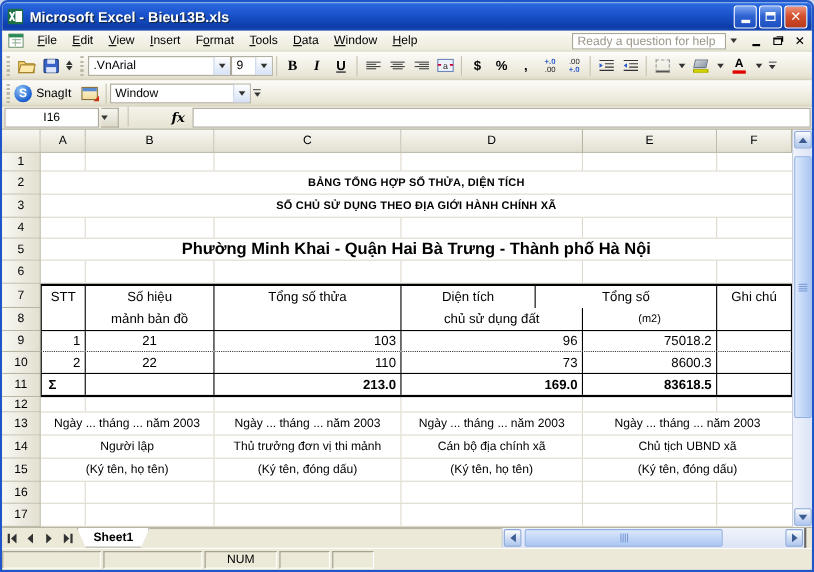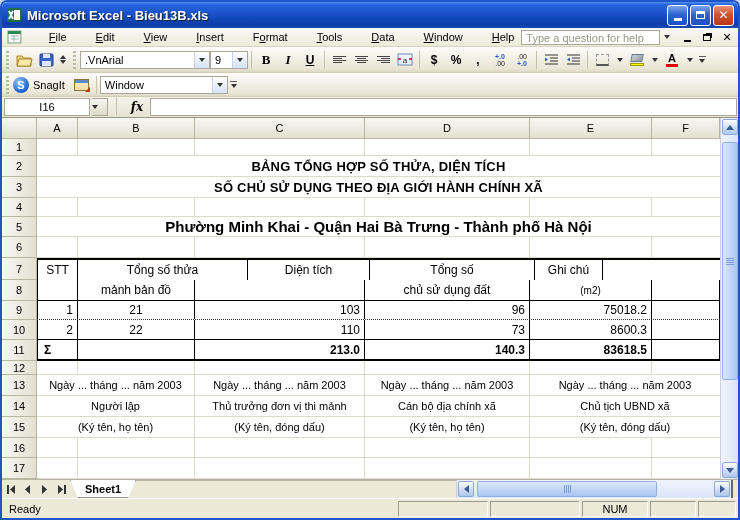--- a/index.html
+++ b/index.html
@@ -17,21 +17,21 @@
     background:linear-gradient(180deg,#7ba5f2,#2f63d0 45%,#1c4fc0); color:#fff; font-size:12px; font-weight:bold;
     display:flex; align-items:center; justify-content:center; line-height:1; }
   .tbtn.close { background:linear-gradient(180deg,#f0927c,#d4502c 45%,#b83a1c); }
   .glyph-min { width:8px; height:3px; background:#fff; margin-top:9px; }
   .glyph-max { width:9px; height:8px; border:1px solid #fff; border-top:3px solid #fff; }
 
   
   .menubar { height:19px; display:flex; align-items:center; background:linear-gradient(180deg,#fbfaf6,#ecead9);
     border-bottom:1px solid #d8d4c0; font-size:11px; padding-left:3px; }
   .doc-icon { width:15px; height:14px; margin:0 5px 0 2px; }
-  .menu-item { padding:16px 7px; color:#000;margin-left:15px; }
+  .menu-item { padding:16px 7px; color:#000; }
   .help-box { margin-left:auto; width:140px; height:15px; background:#fff; border:1px solid #aca899;
     color:#9a968a; font-size:11px; padding:1px 4px; overflow:hidden; white-space:nowrap; }
   .mini-arrow { width:13px; height:15px; display:flex; align-items:center; justify-content:center; }
   .tri-d { width:0; height:0; border-left:3px solid transparent; border-right:3px solid transparent; border-top:4px solid #333; }
   .win-ctrls { display:flex; margin:0 3px 0 6px; gap:4px; }
   .wbtn { width:16px; height:14px; display:flex; align-items:center; justify-content:center; color:#000; font-size:11px; }
   .g-min { width:7px; height:2px; background:#000; margin-top:8px; }
   .g-res { width:8px; height:7px; border:1px solid #000; border-top:2px solid #000; box-shadow:2px -2px 0 -1px #000; }
 
   
@@ -70,40 +70,40 @@
   .cap-ic:before { content:""; position:absolute; left:0; top:0; right:0; height:3px; background:#5a8ad0; }
   .cap-ic:after { content:""; position:absolute; right:-2px; bottom:-2px; width:0; height:0;
     border-left:5px solid transparent; border-bottom:5px solid #d03010; }
 
   
   .formulabar { height:21px; display:flex; align-items:stretch; background:linear-gradient(180deg,#f5f3ea,#e6e3d3);
     border-bottom:1px solid #9a9786; }
   .namebox { width:86px; background:#fff; border:1px solid #aca899; display:flex; align-items:center; margin:1px 0 1px 2px; }
   .namebox .nv { flex:1; font-size:11px; text-align:center; }
   .fx-btn { width:24px; display:flex; align-items:center; justify-content:center;
-    font-family:"DejaVu Serif","Liberation Serif",serif; font-style:italic; font-weight:bold; font-size:12px; }
+    font-family:"DejaVu Serif","Liberation Serif",serif; font-style:italic; font-weight:bold; font-size:12px;margin-left:25px; }
   .fml-input { flex:1; background:#fff; border:1px solid #aca899; margin:1px 1px; }
 
   
   .gridwrap { position:relative; height:361px; background:#fff; }
   .colheaders { display:flex; height:21px; width:718px; }
   .hcell { background:linear-gradient(180deg,#f8f7f2,#e3e0d1); border-right:1px solid #b9b5a3; border-bottom:1px solid #b9b5a3;
     font-size:11px; display:flex; align-items:center; justify-content:center; color:#000; }
   .corner { width:35px; }
   .sheet { width:718px; }
   .r { display:flex; }
   .rh { width:35px; background:linear-gradient(90deg,#f8f7f2,#e3e0d1); border-right:1px solid #b9b5a3; border-bottom:1px solid #b9b5a3;
     font-size:11px; display:flex; align-items:center; justify-content:center; }
   .cells { flex:1; display:flex; border-bottom:1px solid #ddd9cc; }
   .c { height:100%; display:flex; align-items:center; font-size:12px; }
   .g { border-right:1px solid #ddd9cc; }
   .ca{width:41px}.cb{width:117px}.cc{width:170px}.cd{width:165px}.ce{width:122px}.cf{width:68px; border-right:none;}
   .m-all { width:683px; justify-content:center; }
   .s1{width:158px}.s2{width:170px}.s3{width:165px}.s4{width:190px; border-right:none;}
-  .title-txt { font-weight:bold; font-size:13px; letter-spacing:.2px; }
+  .title-txt { font-weight:bold; font-size:10px; letter-spacing:.2px; }
   .sub-txt { font-weight:bold; font-size:15px; }
   .tt { border-top:2px solid #000; }
   .tb { border-bottom:2px solid #000 !important; }
   .bsolid { border-bottom:1px solid #000 !important; }
   .bdot { border-bottom:1px dotted #333 !important; }
   .t { border-right:1px solid #000; }
   .tl { border-left:1px solid #000; }
   .ctr { justify-content:center; text-align:center; }
   .num { justify-content:flex-end; padding-right:4px; }
   .bold { font-weight:bold; }
@@ -177,21 +177,21 @@
     </svg>
     <span class="menu-item"><u>F</u>ile</span>
     <span class="menu-item"><u>E</u>dit</span>
     <span class="menu-item"><u>V</u>iew</span>
     <span class="menu-item"><u>I</u>nsert</span>
     <span class="menu-item">F<u>o</u>rmat</span>
     <span class="menu-item"><u>T</u>ools</span>
     <span class="menu-item"><u>D</u>ata</span>
     <span class="menu-item"><u>W</u>indow</span>
     <span class="menu-item"><u>H</u>elp</span>
-    <div class="help-box">Type a question for help</div>
+    <div class="help-box">Ready a question for help</div>
     <div class="mini-arrow">
         <span class="tri-d"></span>
       </div>
     <div class="win-ctrls">
       <div class="wbtn">
           <span class="g-min"></span>
         </div>
       <div class="wbtn">
           <span class="g-res"></span>
         </div>
@@ -420,20 +420,21 @@
             <div class="c g cd"></div>
             <div class="c g ce"></div>
             <div class="c cf"></div>
           </div>
         </div>
 
       <div class="r" style="height:22px">
           <div class="rh">7</div>
         <div class="cells tt" style="border-bottom:none">
           <div class="c t tl ca ctr">STT</div>
+          <div class="c t cb ctr">Số hiệu</div>
           <div class="c t cc ctr">Tổng số thửa</div>
           <div class="c t ce ctr">Diện tích</div>
           <div class="c t cd ctr">Tổng số</div>
           <div class="c t cf ctr">Ghi chú</div>
         </div>
         </div>
 
       <div class="r" style="height:21px">
           <div class="rh">8</div>
         <div class="cells bsolid">
@@ -469,21 +470,21 @@
           <div class="c t cf"></div>
         </div>
         </div>
 
       <div class="r" style="height:21px">
           <div class="rh">11</div>
         <div class="cells tb">
           <div class="c t tl ca bold" style="padding-left:6px">Σ</div>
           <div class="c t cb"></div>
           <div class="c t cc num bold">213.0</div>
-          <div class="c t cd num bold">140.3</div>
+          <div class="c t cd num bold">169.0</div>
           <div class="c t ce num bold">83618.5</div>
           <div class="c t cf"></div>
         </div>
         </div>
 
       <div class="r" style="height:14px">
           <div class="rh">12</div>
         <div class="cells">
             <div class="c g ca"></div>
             <div class="c g cb"></div>
@@ -605,21 +606,20 @@
           </span>
       </div>
       <div class="sbtn hs-right">
           <span class="tri-rt"></span>
         </div>
     </div>
     <div class="split"></div>
   </div>
 
   <div class="statusbar">
-    <span class="ready">Ready</span>
     <div class="panel p1"></div>
     <div class="panel p2"></div>
     <div class="panel p3">NUM</div>
     <div class="panel p4"></div>
     <div class="panel p5"></div>
   </div>
 
 </div>
 
 </body></html>

